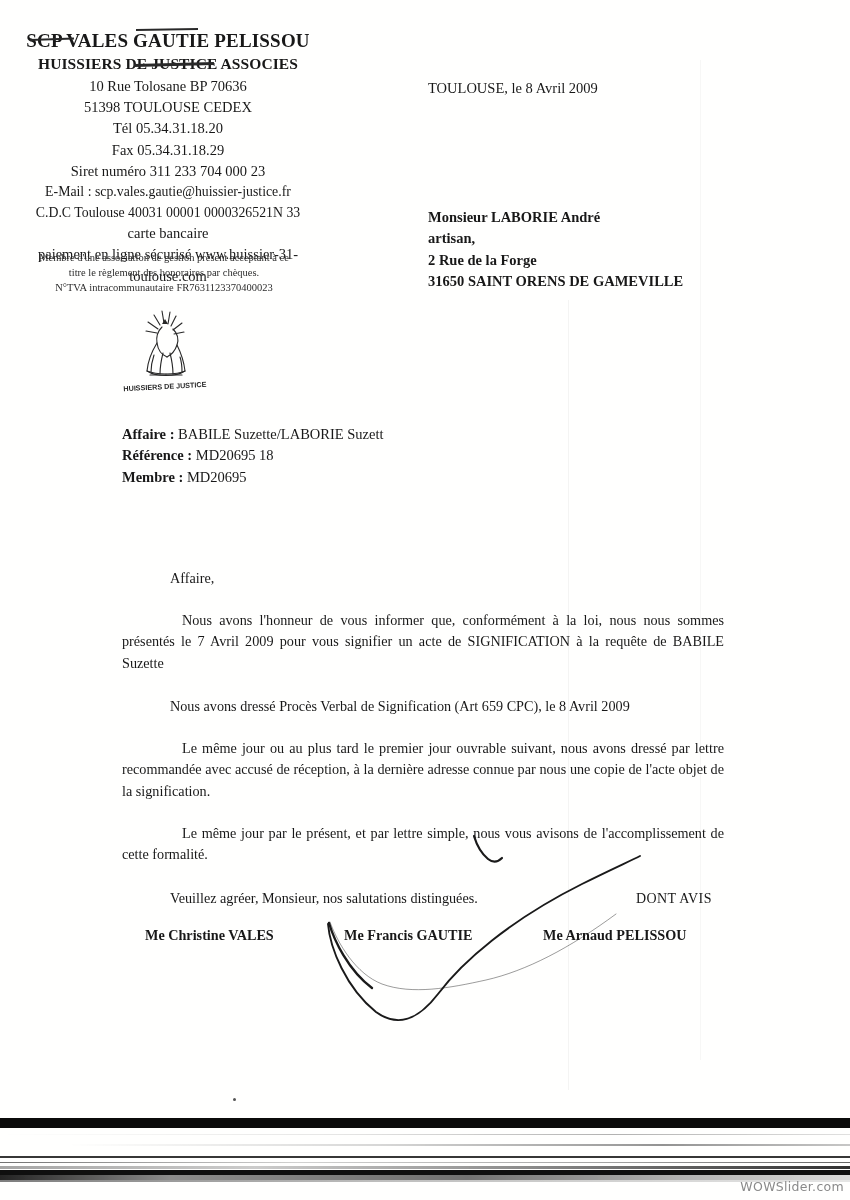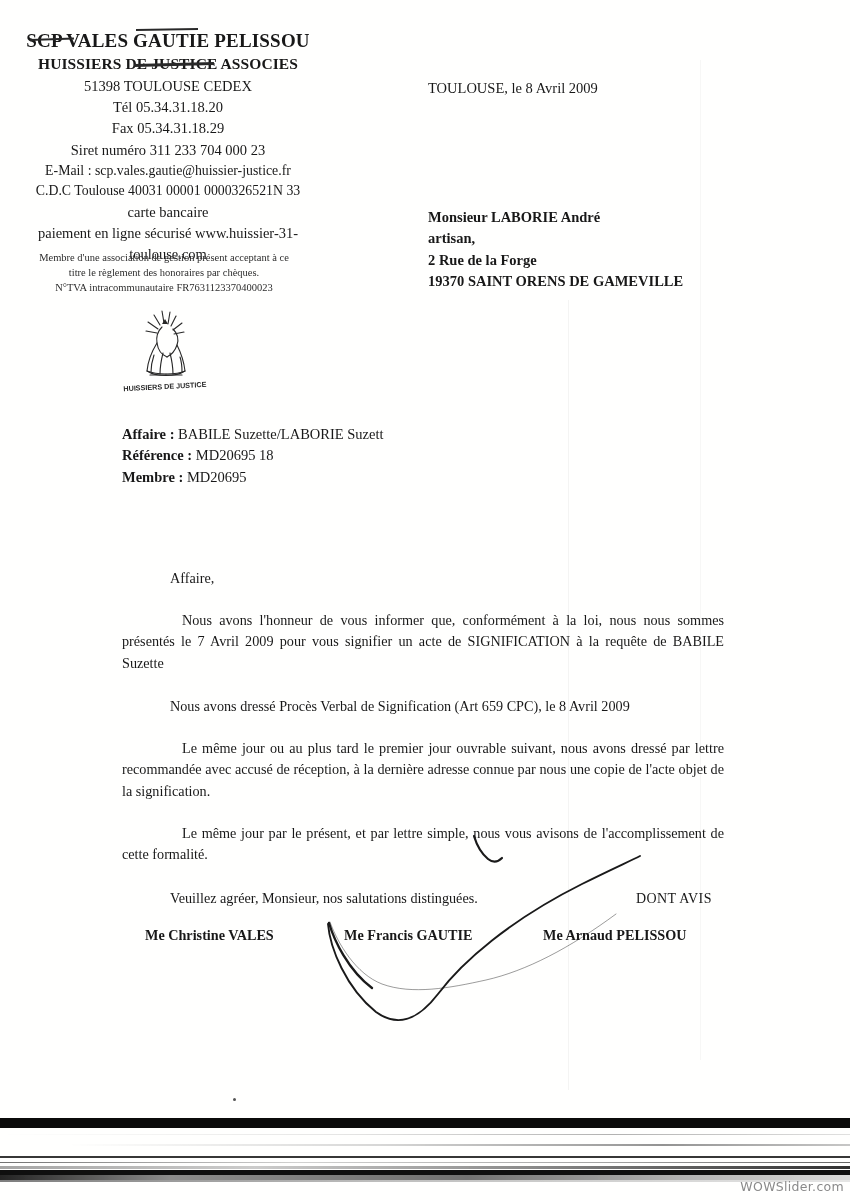--- a/index.html
+++ b/index.html
@@ -241,20 +241,21 @@
   <div class="letterhead">
     <div class="lh-firm">
       <span>SCP VALES GAUTIE PELISSOU</span>
       <span class="strike strike-scp"></span>
       <span class="strike strike-over1"></span>
     </div>
     <div class="lh-sub">
       <span>HUISSIERS DE JUSTICE ASSOCIES</span>
       <span class="strike strike-assoc"></span>
     </div>
+    <div class="lh-line">10 Rue Tolosane BP 70636</div>
     <div class="lh-line">51398 TOULOUSE CEDEX</div>
     <div class="lh-line">Tél 05.34.31.18.20</div>
     <div class="lh-line">Fax 05.34.31.18.29</div>
     <div class="lh-line">Siret numéro 311 233 704 000 23</div>
     <div class="lh-line small">E-Mail : scp.vales.gautie@huissier-justice.fr</div>
     <div class="lh-line small">C.D.C Toulouse 40031 00001 0000326521N 33</div>
     <div class="lh-line">carte bancaire</div>
     <div class="lh-line">paiement en ligne sécurisé www.huissier-31-</div>
     <div class="lh-line">toulouse.com</div>
   </div>
@@ -300,21 +301,21 @@
       </g>
     </svg>
   </div>
 
   <div class="dateline">TOULOUSE, le 8 Avril 2009</div>
 
   <div class="recipient">
     <div>Monsieur LABORIE André</div>
     <div>artisan,</div>
     <div>2 Rue de la Forge</div>
-    <div>19370 SAINT ORENS DE GAMEVILLE</div>
+    <div>31650 SAINT ORENS DE GAMEVILLE</div>
   </div>
 
   <div class="refs">
     <div>
       <span class="lbl">Affaire  :</span>
       <span class="val">BABILE Suzette/LABORIE Suzett</span>
     </div>
     <div>
       <span class="lbl">Référence :</span>
       <span class="val">MD20695 18</span>

